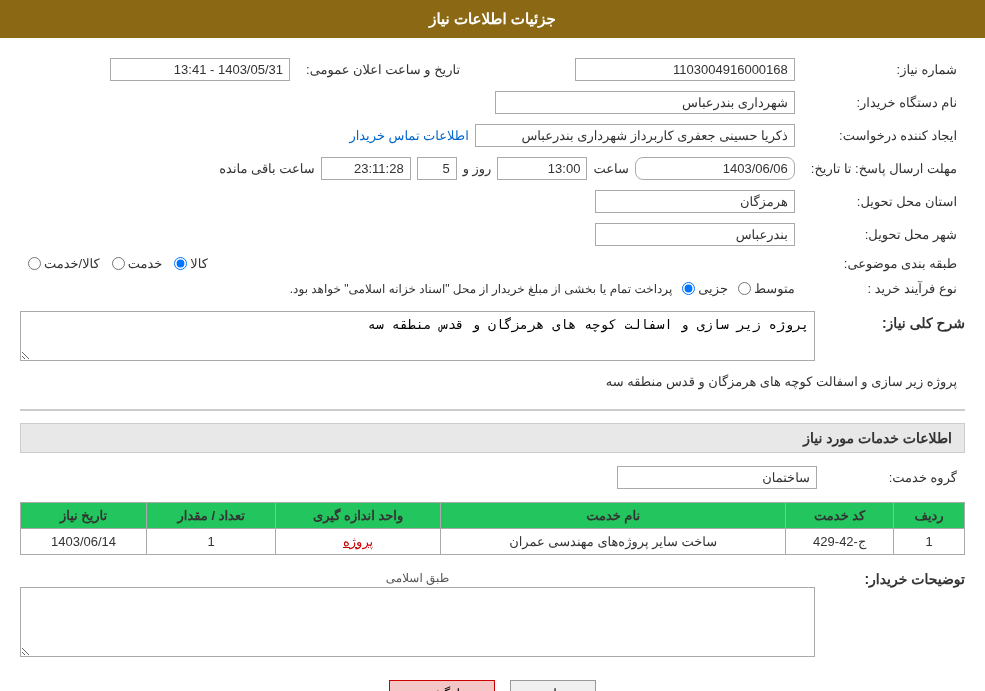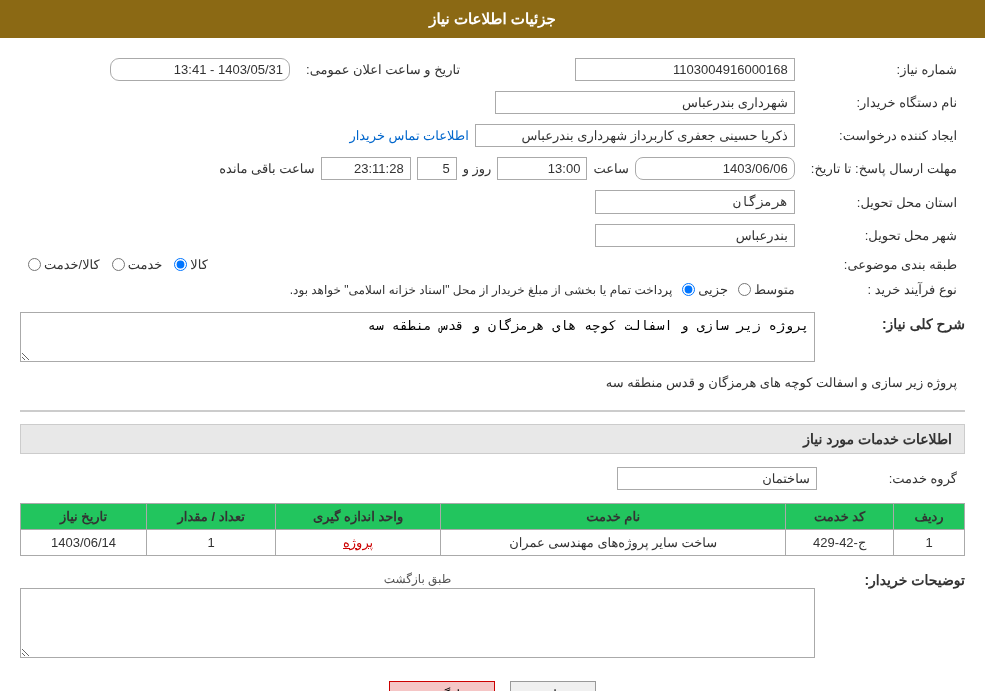--- a/index.html
+++ b/index.html
@@ -177,21 +177,21 @@
     <table class="info-table">
 
       <tbody>
           <tr>
         <td class="label-cell">شماره نیاز:</td>
         <td class="value-cell">
           <span class="input-box input-wide" style="min-width:220px;">1103004916000168</span>
         </td>
         <td class="label-cell">تاریخ و ساعت اعلان عمومی:</td>
         <td class="value-cell">
-          <span class="input-box" style="min-width:180px;border-radius:9px;">1403/05/31 - 13:41</span>
+          <span class="input-box" style="min-width:180px;">1403/05/31 - 13:41</span>
         </td>
       </tr>
 
       <tr>
         <td class="label-cell">نام دستگاه خریدار:</td>
         <td colspan="3" class="value-cell">
           <span class="input-box" style="min-width:300px;">شهرداری بندرعباس</span>
         </td>
       </tr>
 
@@ -216,21 +216,21 @@
             <span class="input-box" style="min-width:40px;">5</span>
             <span class="input-box" style="min-width:90px;">23:11:28</span>
             <span class="small-label">ساعت باقی مانده</span>
           </div>
         </td>
       </tr>
 
       <tr>
         <td class="label-cell">استان محل تحویل:</td>
         <td colspan="3" class="value-cell">
-          <span class="input-box" style="min-width:200px;font-family:Liberation Mono, monospace;">هرمزگان</span>
+          <span class="input-box" style="min-width:200px;">هرمزگان</span>
         </td>
       </tr>
 
       <tr>
         <td class="label-cell">شهر محل تحویل:</td>
         <td colspan="3" class="value-cell">
           <span class="input-box" style="min-width:200px;">بندرعباس</span>
         </td>
       </tr>
 
@@ -320,21 +320,21 @@
           <td>1</td>
           <td>1403/06/14</td>
         </tr>
       </tbody>
     </table>
 
     <div style="display:flex; align-items:flex-start; gap:10px; margin: 12px 0 8px 0;">
       <span class="label-cell" style="font-weight:bold; font-size:14px; white-space:nowrap; padding-top:4px;">توضیحات خریدار:</span>
       <div style="flex:1;">
         <div style="text-align:center; padding:4px 0 2px 0; font-size:12px; color:#555;">
-          <span>طبق بازگشت</span>
+          <span>طبق اسلامی</span>
         </div>
         <textarea class="textarea-box" style="min-height: 70px;" readonly=""></textarea>
       </div>
     </div>
 
     <div class="btn-row">
       <button class="btn-style btn-print">چاپ</button>
       <button class="btn-style btn-back">بازگشت</button>
     </div>
 

